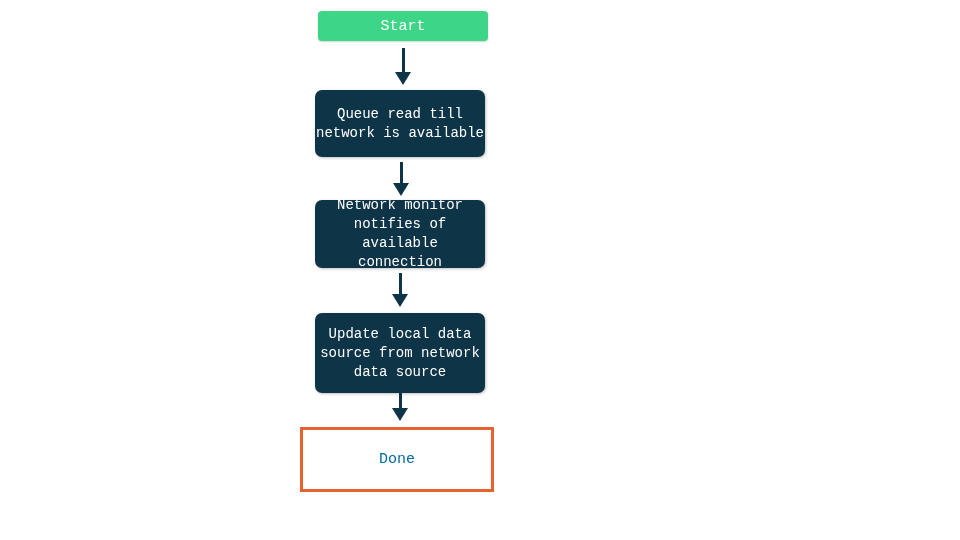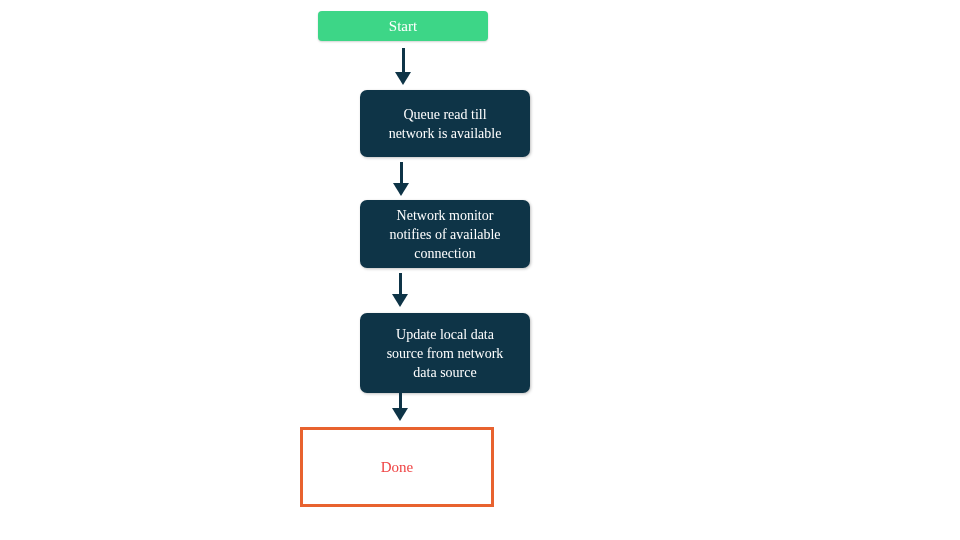--- a/index.html
+++ b/index.html
@@ -6,21 +6,21 @@
     margin: 0;
     padding: 0;
     background: #ffffff;
   }
   .canvas {
     position: relative;
     width: 960px;
     height: 540px;
     background: #ffffff;
     overflow: hidden;
-    font-family: Liberation Serif, serif;
+    font-family: Liberation Mono, monospace;
   }
   .node {
     position: absolute;
     display: flex;
     align-items: center;
     justify-content: center;
     text-align: center;
     box-sizing: border-box;
   }
   .node .label {
@@ -39,33 +39,32 @@
   }
   .node-process {
     left: 315px;
     width: 170px;
     background: #0e3447;
     border-radius: 7px;
     color: #ffffff;
     font-size: 14px;
     line-height: 19px;
     box-shadow: 1px 1px 3px rgba(0,0,0,0.25);
-    margin-left: 45px;
   }
   .node-process.p1 { top: 90px;  height: 67px; }
   .node-process.p2 { top: 200px; height: 68px; }
   .node-process.p3 { top: 313px; height: 80px; }
   .node-done {
     left: 300px;
     top: 427px;
     width: 194px;
-    height: 80px;
+    height: 65px;
     background: #ffffff;
     border: 3px solid #e8622f;
-    color: #ef4444;
+    color: #0369a1;
     font-size: 15px;
     text-align: center;
   }
   .arrow {
     position: absolute;
     width: 16px;
     display: flex;
     flex-direction: column;
     align-items: center;
   }

